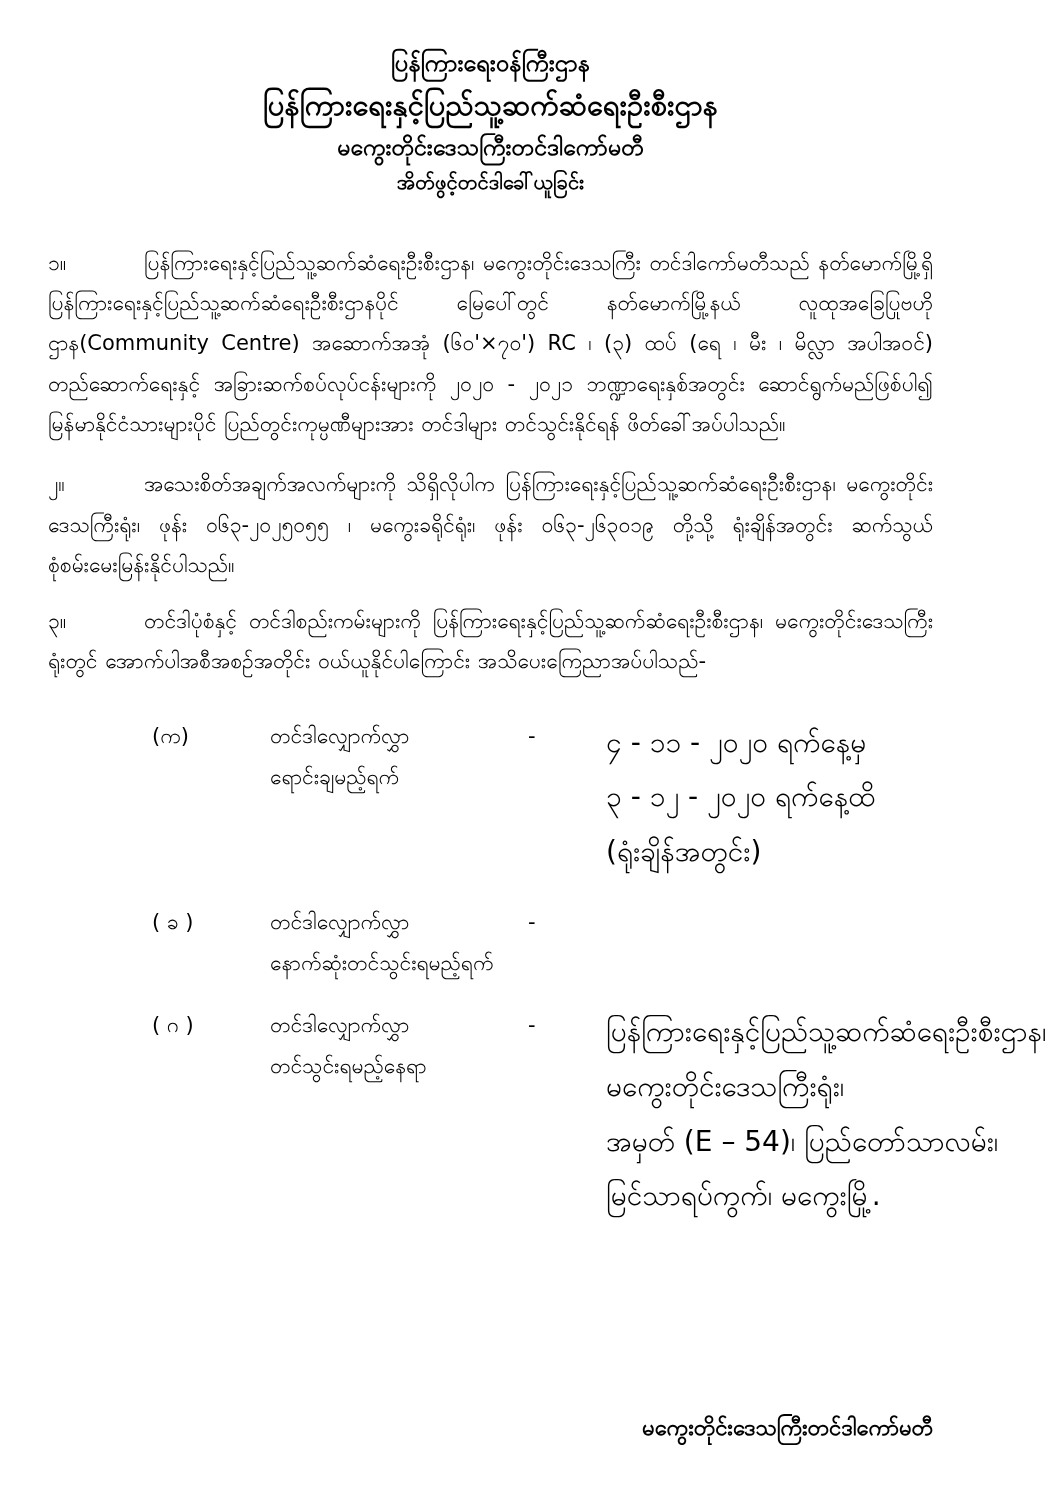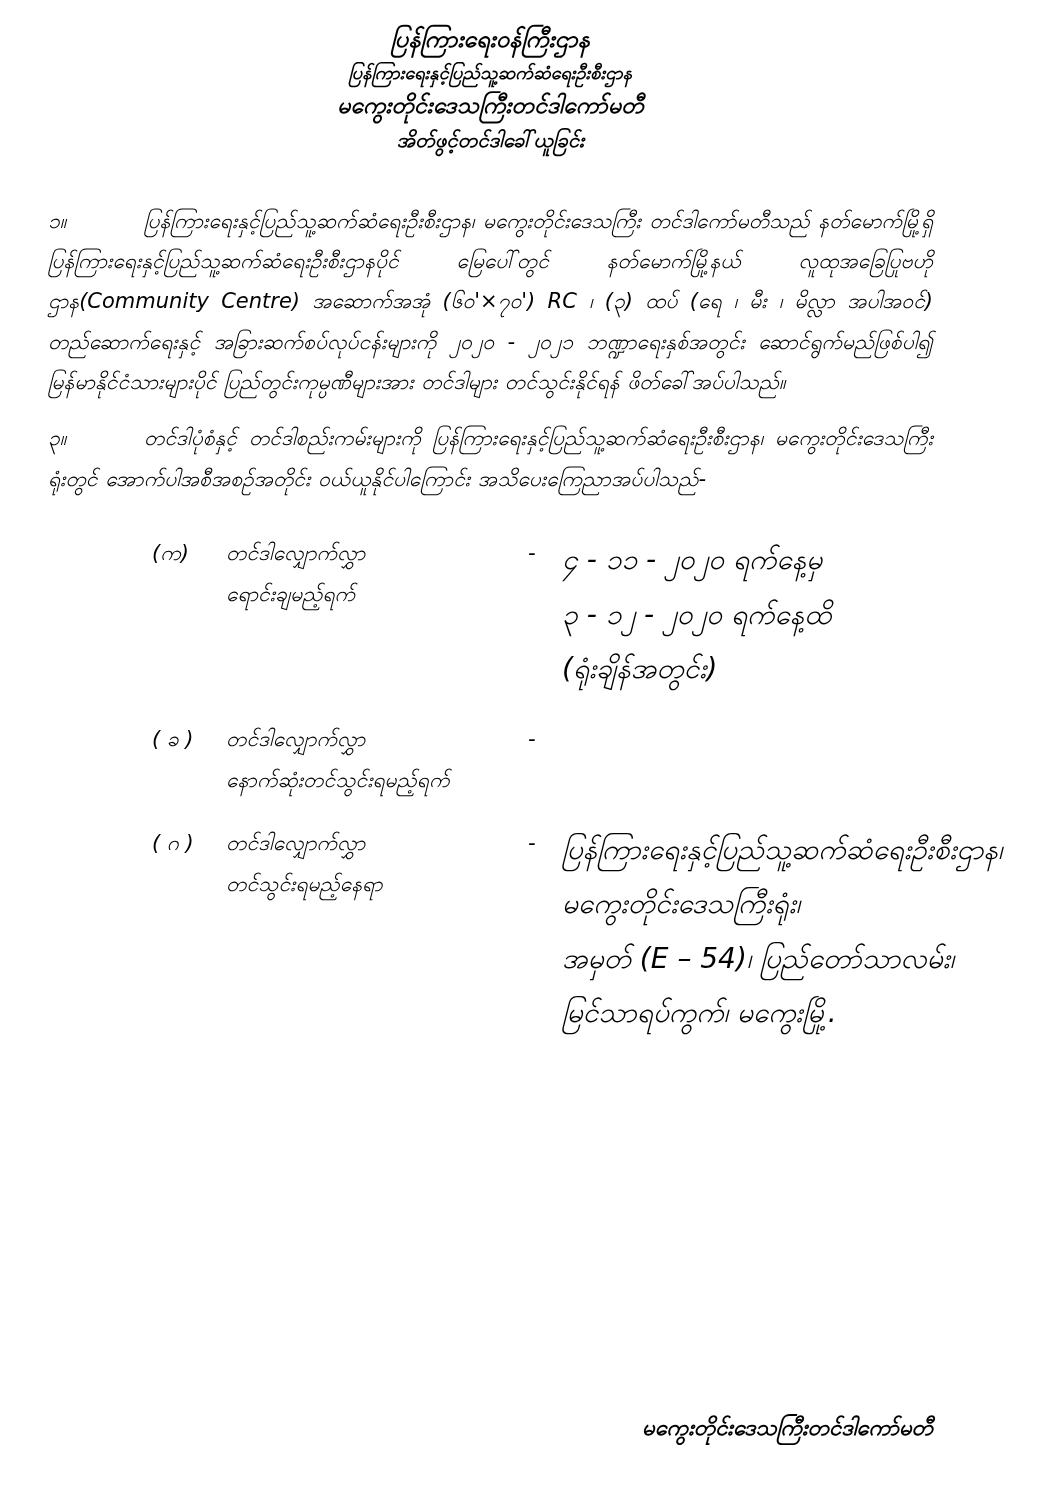--- a/index.html
+++ b/index.html
@@ -12,35 +12,34 @@
     height: 1500px;
     font-family: "DejaVu Sans", "Liberation Sans", sans-serif;
     color: #000000;
     position: relative;
     overflow: hidden;
   }
   .page {
     width: 995px;
     height: 1500px;
     box-sizing: border-box;
-    padding: 20px 62px 40px 48px;
+    padding: 44px 62px 40px 48px;
     position: relative;
-    font-style: italic;
   }
   .header {
     text-align: center;
     font-weight: bold;
     line-height: 1.62;
   }
   .header .line {
     font-size: 23px;
     letter-spacing: 0.2px;
   }
   .header .line.l1 { font-size: 23.5px; }
-  .header .line.l2 { font-size: 18px; }
+  .header .line.l2 { font-size: 29px; }
   .header .line.l3 { font-size: 23px; }
   .header .line.l4 { font-size: 20px; }
 
   .body-block {
     margin-top: 44px;
   }
   p.para {
     font-size: 21px;
     line-height: 1.92;
     text-align: justify;
@@ -80,21 +79,21 @@
     width: 34px;
     flex: 0 0 34px;
     font-size: 21px;
     line-height: 1.95;
   }
   .item .value {
     flex: 1 1 auto;
     font-size: 28px;
     line-height: 1.95;
   }
-  .item .label .l, .item .value .l { display: block; white-space: nowrap; }
+  .item .label .l, .item .value .l { display: block; white-space: nowrap; margin-left: 44px; }
 
   .footer {
     position: absolute;
     right: 62px;
     bottom: 54px;
     font-size: 22px;
     font-weight: bold;
   }
 </style>
 </head>
@@ -108,20 +107,23 @@
     <div class="line l3">မကွေးတိုင်းဒေသကြီးတင်ဒါကော်မတီ</div>
     <div class="line l4">အိတ်ဖွင့်တင်ဒါခေါ်ယူခြင်း</div>
   </div>
 
   <div class="body-block">
 
     <p class="para p1">
       <span class="num">၁။</span><span>ပြန်ကြားရေးနှင့်ပြည်သူ့ဆက်ဆံရေးဦးစီးဌာန၊ မကွေးတိုင်းဒေသကြီး တင်ဒါကော်မတီသည် နတ်မောက်မြို့ရှိ ပြန်ကြားရေးနှင့်ပြည်သူ့ဆက်ဆံရေးဦးစီးဌာနပိုင် မြေပေါ်တွင် နတ်မောက်မြို့နယ် လူထုအခြေပြုဗဟိုဌာန(Community Centre) အဆောက်အအုံ (၆၀'×၇၀') RC ၊ (၃) ထပ် (ရေ ၊ မီး ၊ မိလ္လာ အပါအဝင်) တည်ဆောက်ရေးနှင့် အခြားဆက်စပ်လုပ်ငန်းများကို ၂၀၂၀ - ၂၀၂၁ ဘဏ္ဍာရေးနှစ်အတွင်း ဆောင်ရွက်မည်ဖြစ်ပါ၍ မြန်မာနိုင်ငံသားများပိုင် ပြည်တွင်းကုမ္ပဏီများအား တင်ဒါများ တင်သွင်းနိုင်ရန် ဖိတ်ခေါ်အပ်ပါသည်။</span>
     </p>
 
+    <p class="para p2">
+      <span class="num">၂။</span><span>အသေးစိတ်အချက်အလက်များကို သိရှိလိုပါက ပြန်ကြားရေးနှင့်ပြည်သူ့ဆက်ဆံရေးဦးစီးဌာန၊ မကွေးတိုင်းဒေသကြီးရုံး၊ ဖုန်း ၀၆၃-၂၀၂၅၀၅၅ ၊ မကွေးခရိုင်ရုံး၊ ဖုန်း ၀၆၃-၂၆၃၀၁၉  တို့သို့ ရုံးချိန်အတွင်း ဆက်သွယ်စုံစမ်းမေးမြန်းနိုင်ပါသည်။</span>
+    </p>
 
     <p class="para p3">
       <span class="num">၃။</span><span>တင်ဒါပုံစံနှင့် တင်ဒါစည်းကမ်းများကို ပြန်ကြားရေးနှင့်ပြည်သူ့ဆက်ဆံရေးဦးစီးဌာန၊ မကွေးတိုင်းဒေသကြီးရုံးတွင် အောက်ပါအစီအစဉ်အတိုင်း ဝယ်ယူနိုင်ပါကြောင်း အသိပေးကြေညာအပ်ပါသည်-</span>
     </p>
 
     <div class="items">
 
       <div class="item">
         <div class="marker">(က)</div>
         <div class="label">

